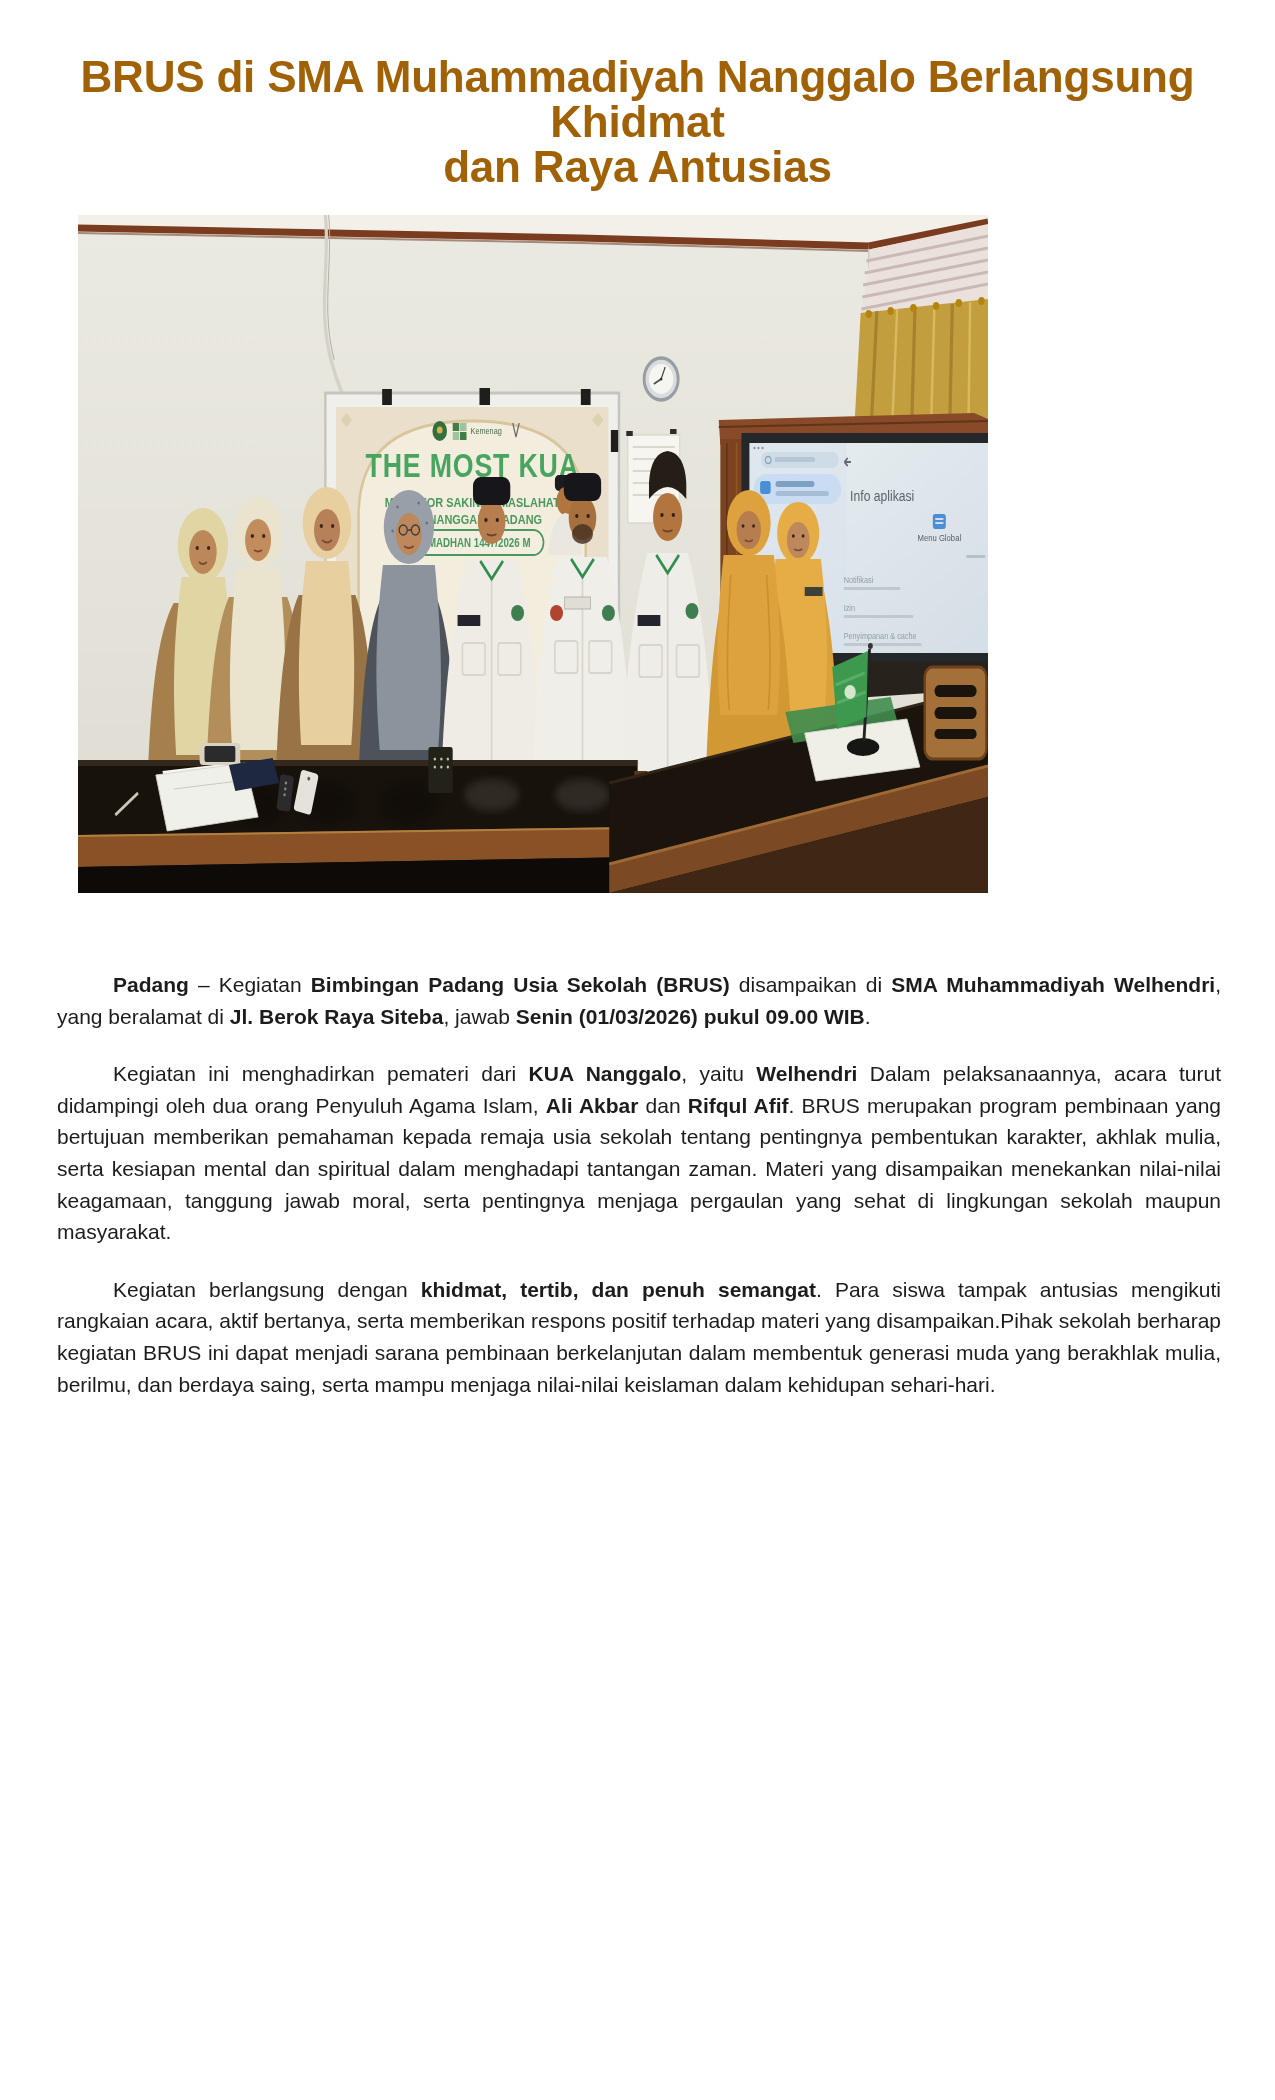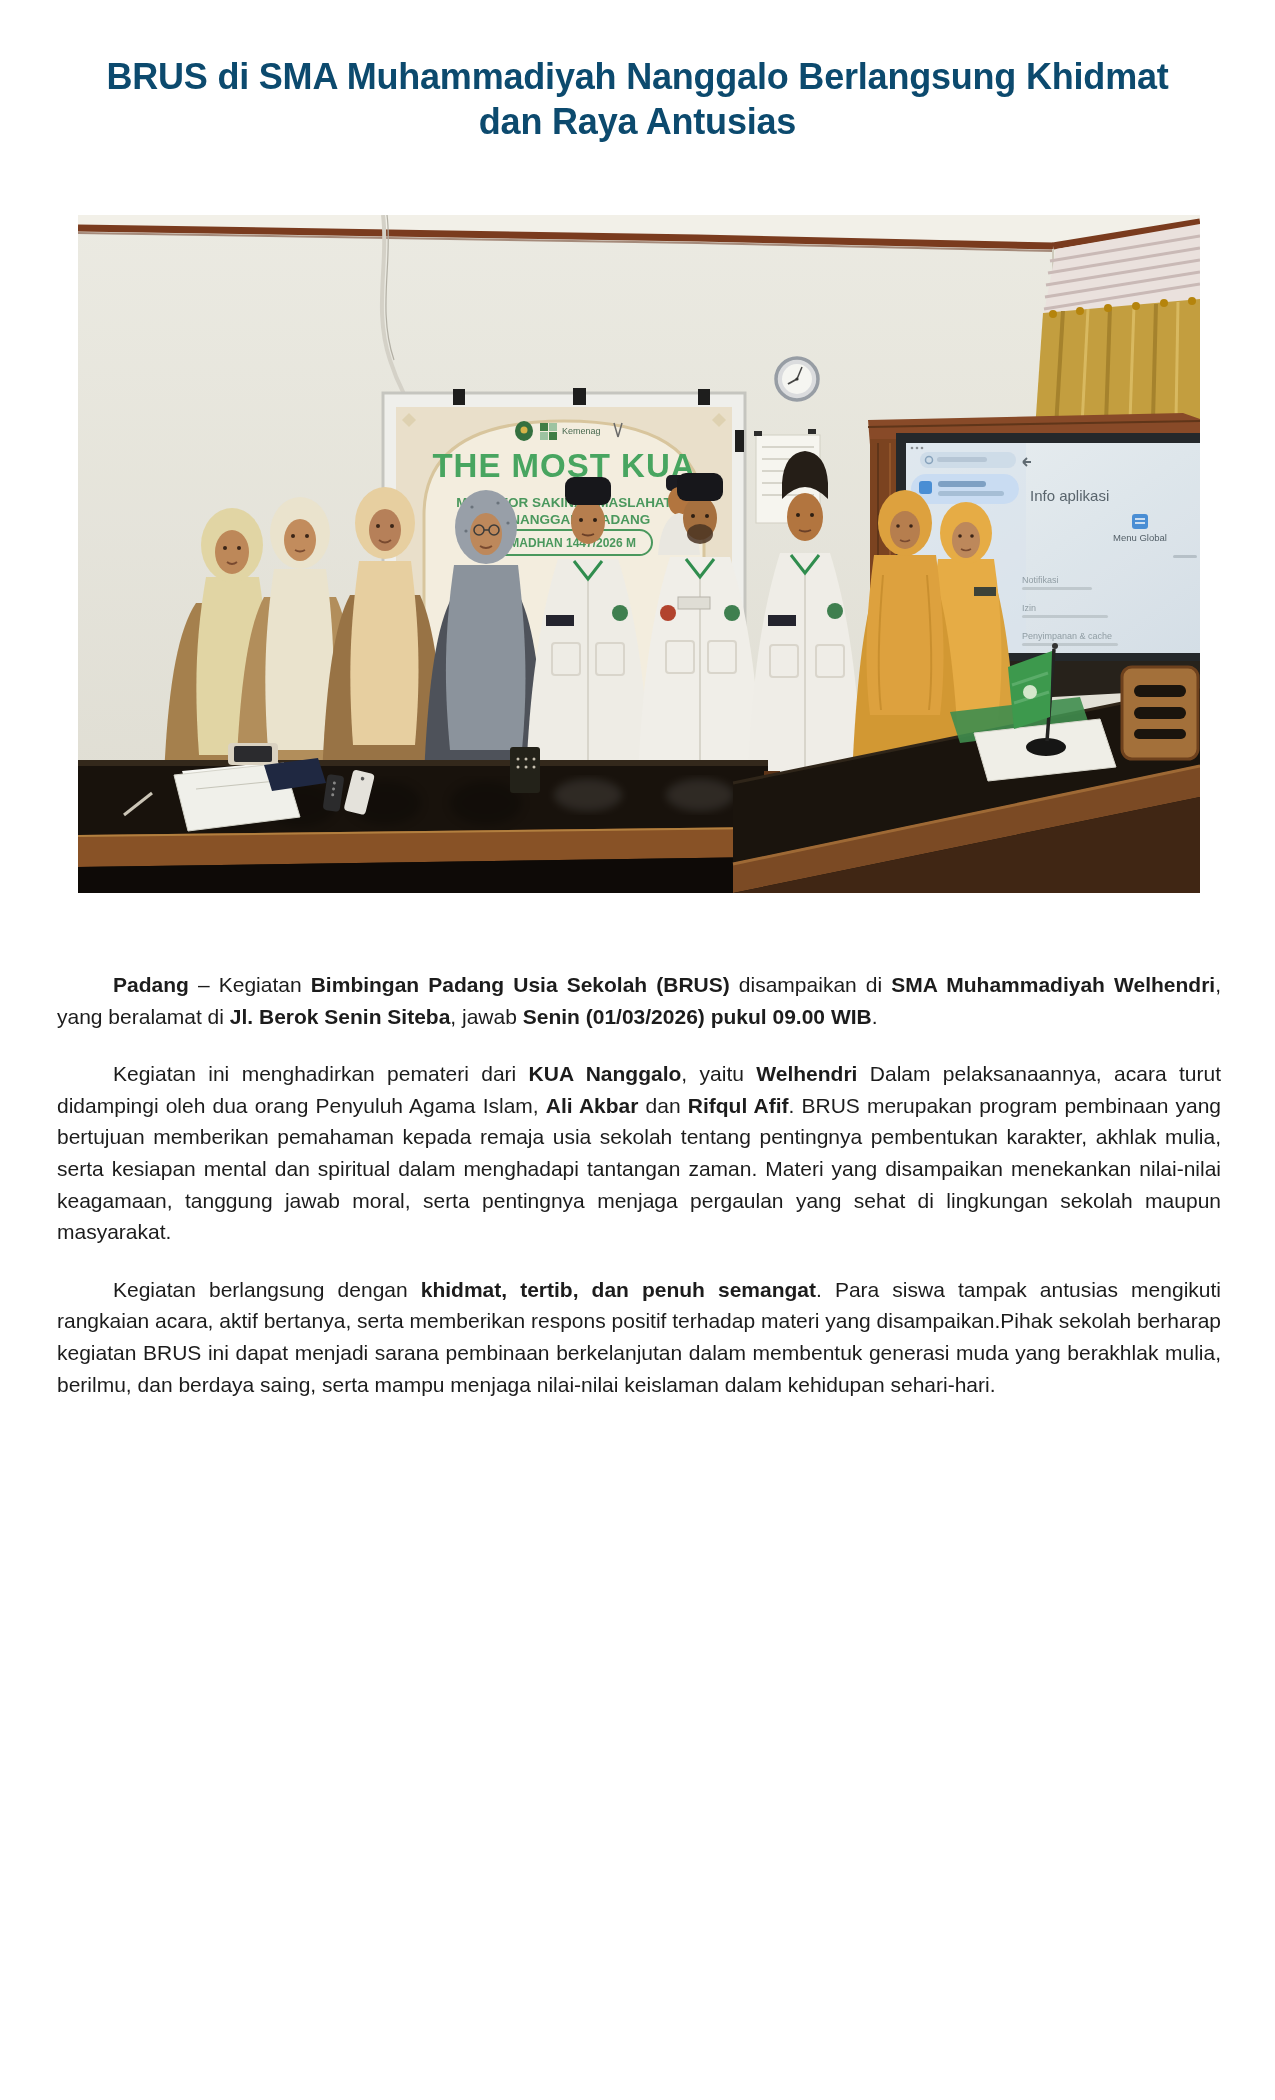--- a/index.html
+++ b/index.html
@@ -4,25 +4,25 @@
 <style>
   * { margin:0; padding:0; box-sizing:border-box; }
   html,body { background:#ffffff; }
   .page {
     position:relative; width:1275px; height:2100px; margin:0 auto;
     background:#ffffff; overflow:hidden;
     font-family:"Liberation Sans", sans-serif; color:#1f1f1f;
   }
   .title {
     position:absolute; top:54px; left:0; width:1275px;
-    text-align:center; font-weight:bold; font-size:36px; line-height:45px;
-    color:#0c4a6e; letter-spacing:-0.2px;
+    text-align:center; font-weight:bold; font-size:44px; line-height:45px;
+    color:#a16207; letter-spacing:-0.2px;
   }
   .photo-figure {
-    position:absolute; left:78px; top:215px; width:1122px; height:678px;
+    position:absolute; left:78px; top:215px; width:910px; height:678px;
     overflow:hidden; background:#e9e7df;
   }
   .photo-figure svg { display:block; width:100%; height:100%; }
   .article {
     position:absolute; left:57px; top:969px; width:1164px;
     font-size:21px; line-height:31.6px; text-align:justify; color:#1c1c1c;
   }
   .article p { text-indent:56px; margin-bottom:26px; }
   .article .b { font-weight:bold; }
   svg text { font-family:"Liberation Sans", sans-serif; }
@@ -393,18 +393,18 @@
         <polygon points="655,648 1122,550 1122,582 655,678" fill="#7c4a24"></polygon>
         <line x1="655" y1="649" x2="1122" y2="551" stroke="#a06a35" stroke-width="3"></line>
         <polygon points="655,678 1122,582 1122,678" fill="#3f2513"></polygon>
       </g>
 
       <rect x="0" y="0" width="1122" height="678" fill="#6b5a3a" opacity="0.03"></rect>
     </svg>
   </div>
 
   <div class="article" id="article">
-      <p><span class="b">Padang</span><span> –  Kegiatan </span><span class="b">Bimbingan Padang Usia Sekolah (BRUS)</span><span> disampaikan di </span><span class="b">SMA Muhammadiyah Welhendri</span><span>, yang beralamat di </span><span class="b">Jl. Berok Senin Siteba</span><span>, jawab </span><span class="b">Senin (01/03/2026) pukul 09.00 WIB</span><span>.</span></p>
+      <p><span class="b">Padang</span><span> –  Kegiatan </span><span class="b">Bimbingan Padang Usia Sekolah (BRUS)</span><span> disampaikan di </span><span class="b">SMA Muhammadiyah Welhendri</span><span>, yang beralamat di </span><span class="b">Jl. Berok Raya Siteba</span><span>, jawab </span><span class="b">Senin (01/03/2026) pukul 09.00 WIB</span><span>.</span></p>
       <p><span>Kegiatan ini menghadirkan pemateri dari </span><span class="b">KUA Nanggalo</span><span>, yaitu </span><span class="b">Welhendri</span><span>  Dalam pelaksanaannya, acara turut didampingi oleh dua orang Penyuluh Agama Islam, </span><span class="b">Ali Akbar</span><span> dan </span><span class="b">Rifqul Afif</span><span>. BRUS merupakan program pembinaan yang bertujuan memberikan pemahaman kepada remaja usia sekolah tentang pentingnya pembentukan karakter, akhlak mulia, serta kesiapan mental dan spiritual dalam menghadapi tantangan zaman. Materi yang disampaikan menekankan nilai-nilai keagamaan, tanggung jawab moral, serta pentingnya menjaga pergaulan yang sehat di lingkungan sekolah maupun masyarakat.</span></p>
       <p><span>Kegiatan berlangsung dengan </span><span class="b">khidmat, tertib, dan penuh semangat</span><span>. Para siswa tampak antusias mengikuti rangkaian acara, aktif bertanya, serta memberikan respons positif terhadap materi yang disampaikan.Pihak sekolah berharap kegiatan BRUS ini dapat menjadi sarana pembinaan berkelanjutan dalam membentuk generasi muda yang berakhlak mulia, berilmu, dan berdaya saing, serta mampu menjaga nilai-nilai keislaman dalam kehidupan sehari-hari.</span></p>
     </div>
 
 </div>
 
 </body></html>

